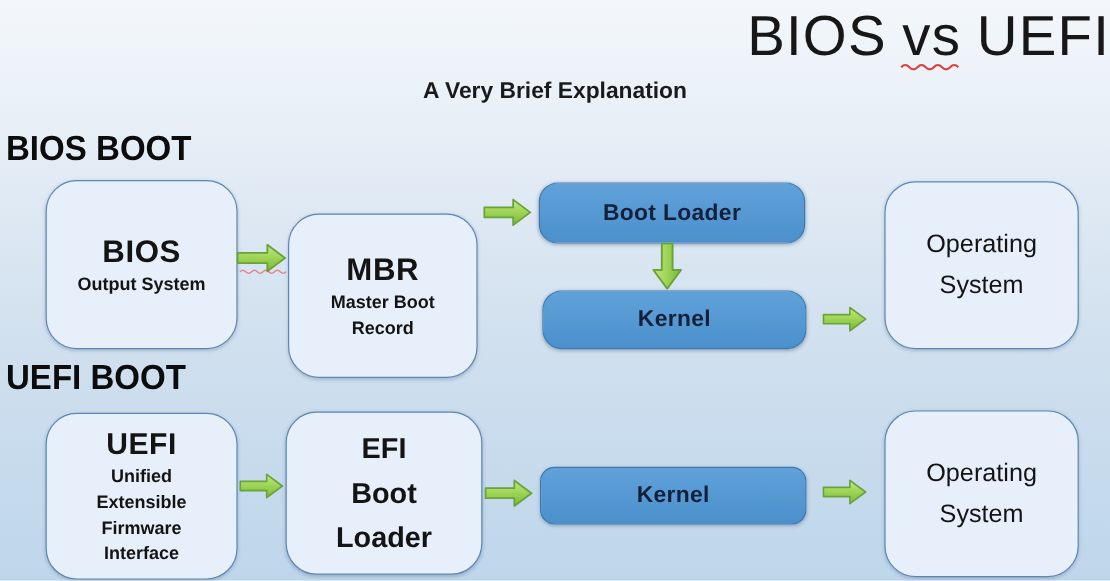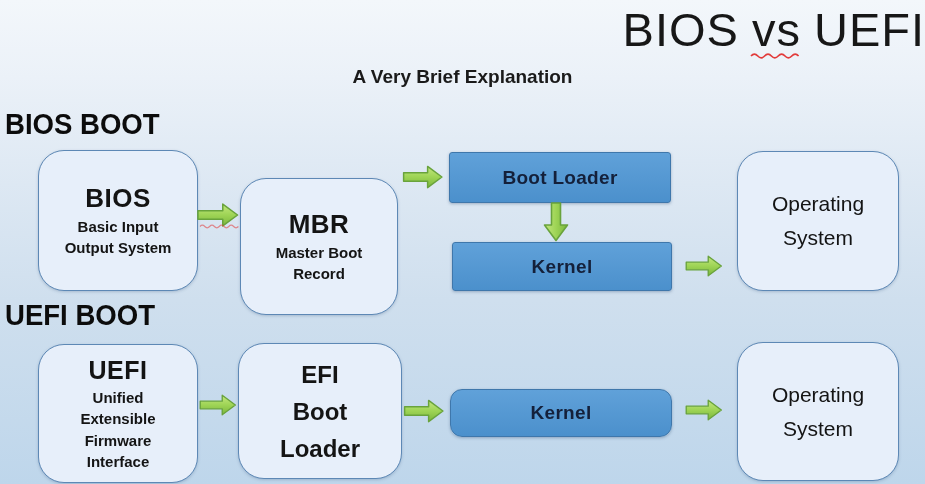--- a/index.html
+++ b/index.html
@@ -27,21 +27,21 @@
   .h-bios{top:108px;} .h-uefi{top:299px;}
   
   .lightbox{
     position:absolute; background:#e7effa; border:1.6px solid #5d88b5; border-radius:26px;
     display:flex; flex-direction:column; align-items:center; justify-content:center;
     text-align:center; color:#141414; box-shadow:0 1px 3px rgba(60,90,130,.28);
     box-sizing:border-box;
   }
   .darkbox{
     position:absolute; background:linear-gradient(180deg,#60a1d9 0%,#4b90cc 100%);
-    border:1.5px solid #3f77ab; border-radius:3px;
+    border:1.5px solid #3f77ab; border-radius:16px;
     display:flex; align-items:center; justify-content:center;
     color:#14203a; font-weight:700; font-size:19px; letter-spacing:.3px;
     box-shadow:0 1px 3px rgba(40,70,110,.35); box-sizing:border-box;
   }
   .box-title{font-weight:700; font-size:26px; letter-spacing:.5px; line-height:30px;}
   .box-sub{font-weight:700; font-size:15px; line-height:21px; margin-top:3px;}
   .os-line{font-weight:400; font-size:21px; line-height:34px;}
   .efi-line{font-weight:700; font-size:24px; line-height:37px;}
   .uefi-sub{font-weight:700; font-size:15px; line-height:21.5px; margin-top:2px;}
   
@@ -76,21 +76,20 @@
         </svg></span><span>UEFI</span>
   </div>
   <div class="subtitle">A Very Brief Explanation</div>
 
   <div class="section-heading h-bios">BIOS BOOT</div>
   <div class="section-heading h-uefi">UEFI BOOT</div>
 
   <div class="lightbox b-bios">
     <div class="box-title">BIOS</div>
     <div class="box-sub">
-      <div>Basic Input</div>
       <div>Output System</div>
     </div>
   </div>
 
   <svg class="arrow a1" width="42" height="26" viewBox="0 0 44 26">
     <defs>
         <linearGradient id="g1" x1="0" y1="0" x2="0" y2="1">
           <stop offset="0" stop-color="#c3e67e"></stop>
           <stop offset=".5" stop-color="#9ed455"></stop>
           <stop offset="1" stop-color="#7ab63c"></stop>

